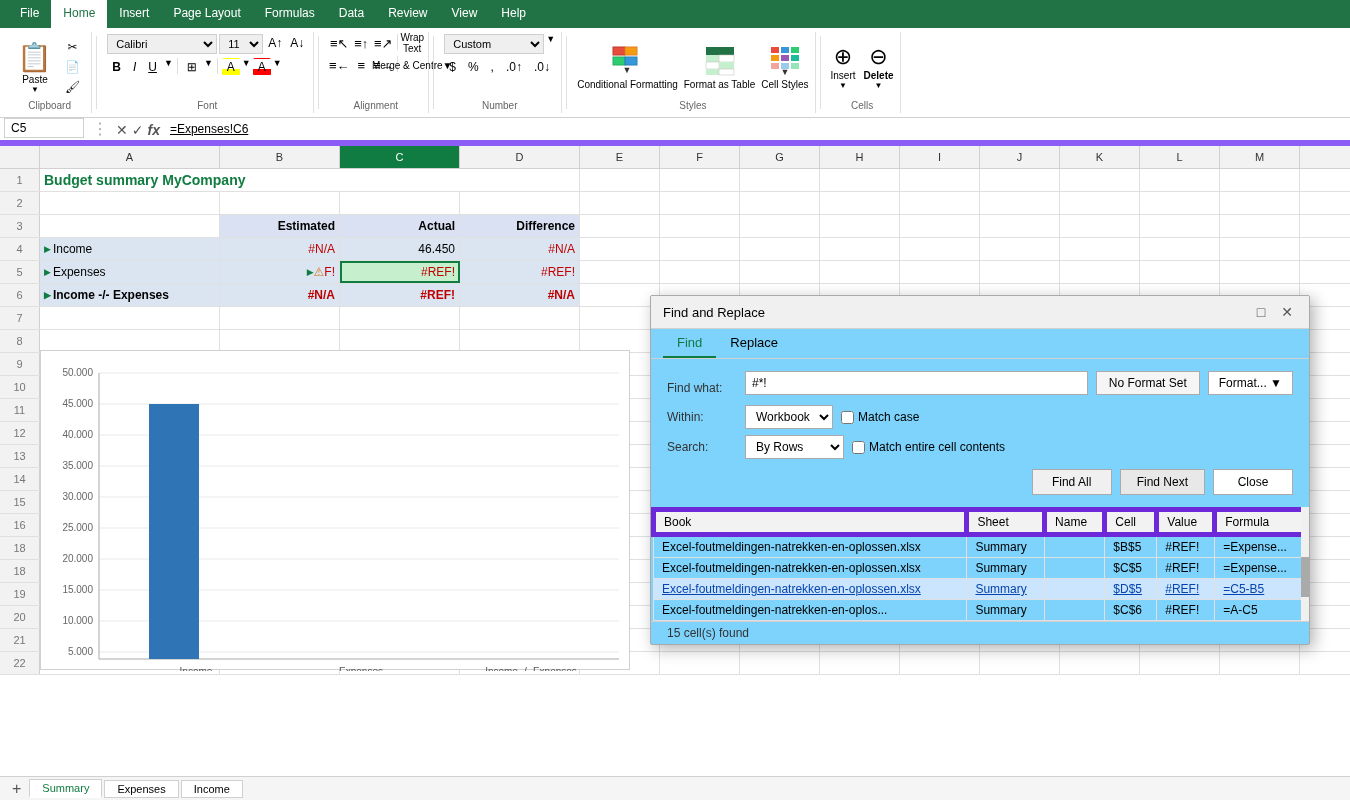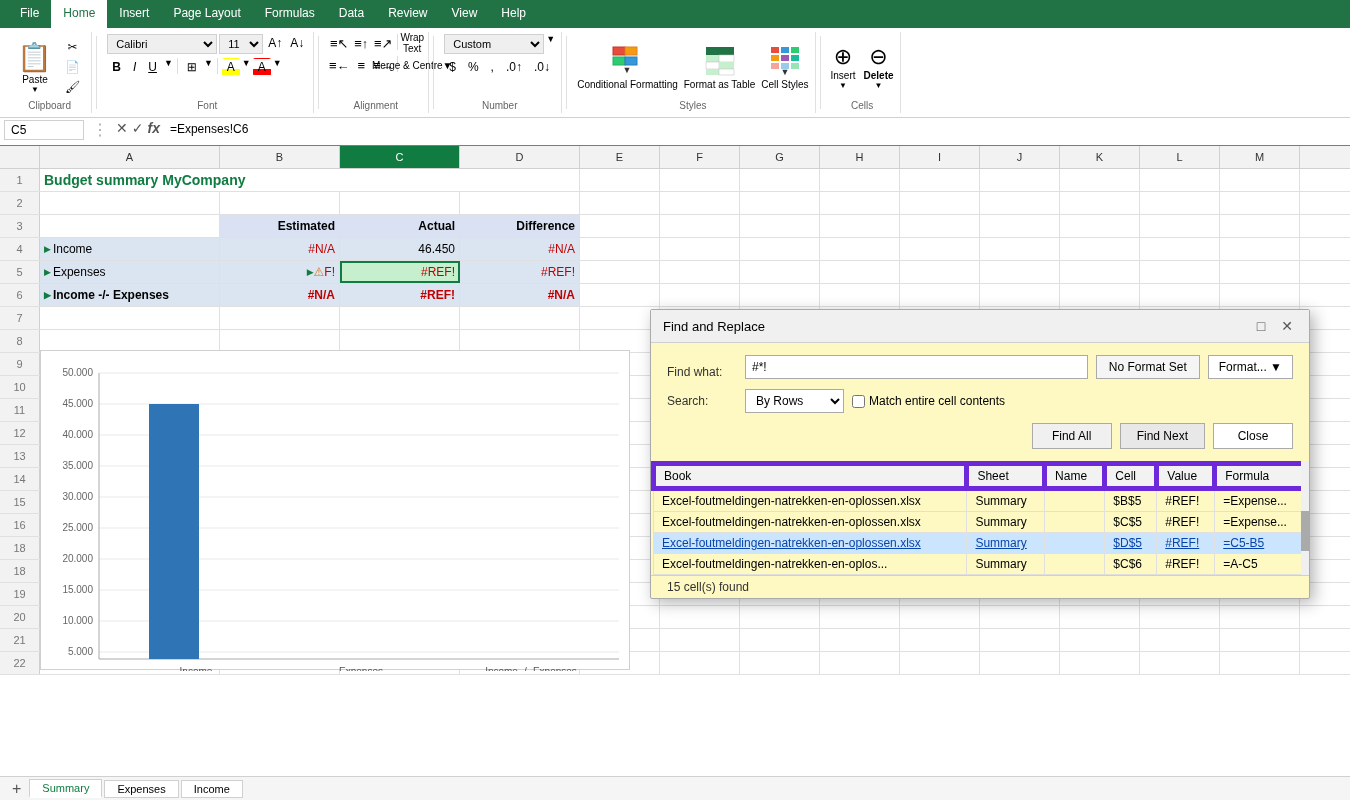--- a/index.html
+++ b/index.html
@@ -9,24 +9,24 @@
     .ribbon { background: #217346; color: white; }
     .ribbon-tabs { display: flex; background: #217346; padding: 0 8px; }
     .ribbon-tab { padding: 6px 12px; font-size: 12px; cursor: pointer; color: white; border-bottom: 2px solid transparent; }
     .ribbon-tab.active { background: white; color: #217346; border-bottom: 2px solid white; }
     .ribbon-content { background: white; border-bottom: 1px solid #d0d0d0; padding: 4px 8px; display: flex; align-items: stretch; gap: 2px; min-height: 90px; }
     .ribbon-group { display: flex; flex-direction: column; align-items: center; padding: 2px 6px; border-right: 1px solid #e0e0e0; min-width: 60px; }
     .ribbon-group-content { display: flex; align-items: center; gap: 2px; flex: 1; }
     .ribbon-separator { width: 1px; background: #e0e0e0; margin: 4px 2px; align-self: stretch; }
 
     
-    .formula-bar { display: flex; align-items: flex-start; border-bottom: 1px solid #8b5cf6; padding: 2px 4px; background: white; height: 28px; }
+    .formula-bar { display: flex; align-items: flex-end; border-bottom: 6px solid #8b5cf6; padding: 2px 4px; background: white; height: 28px; }
     .cell-ref { width: 80px; border: 1px solid #d0d0d0; padding: 2px 6px; font-size: 12px; margin-right: 4px; }
     .formula-icons { display: flex; gap: 4px; padding: 0 4px; color: #555; font-size: 14px; }
-    .formula-input { flex: 1; border: none; outline: none; font-size: 12px; padding: 2px 6px; }
+    .formula-input { flex: 1; border: none; outline: none; font-size: 12px; padding: 2px 6px; text-decoration: underline; }
 
     
     .col-headers { display: flex; background: #f2f2f2; border-bottom: 1px solid #d0d0d0; }
     .row-num-header { width: 40px; min-width: 40px; border-right: 1px solid #d0d0d0; }
     .col-header { display: flex; align-items: center; justify-content: center; font-size: 11px; color: #333; border-right: 1px solid #d0d0d0; height: 22px; }
     .col-header.active { background: #107c41; color: white; }
 
     
     .spreadsheet-container { display: flex; overflow: hidden; }
     .spreadsheet { flex: 1; overflow: hidden; }
@@ -49,21 +49,21 @@
     .w-g { width: 80px; min-width: 80px; }
     .w-h { width: 80px; min-width: 80px; }
     .w-i { width: 80px; min-width: 80px; }
     .w-j { width: 80px; min-width: 80px; }
     .w-k { width: 80px; min-width: 80px; }
     .w-l { width: 80px; min-width: 80px; }
     .w-m { width: 80px; min-width: 80px; }
 
     
     .dialog-overlay { position: fixed; top: 0; left: 0; right: 0; bottom: 0; pointer-events: none; z-index: 100; }
-    .dialog { position: absolute; top: 309px; left: 650px; width: 660px; background: #fef9c3; border: 1px solid #aaa; box-shadow: 4px 4px 16px rgba(0,0,0,0.3); pointer-events: all; border-radius: 2px; }
+    .dialog { position: absolute; top: 295px; left: 650px; width: 660px; background: #7dd3fc; border: 1px solid #aaa; box-shadow: 4px 4px 16px rgba(0,0,0,0.3); pointer-events: all; border-radius: 2px; }
     .dialog-title-bar { background: #f0f0f0; padding: 6px 12px; display: flex; justify-content: space-between; align-items: center; border-bottom: 1px solid #d0d0d0; }
     .dialog-title { font-size: 13px; font-weight: 500; }
     .dialog-controls { display: flex; gap: 6px; }
     .dialog-ctrl-btn { width: 20px; height: 20px; display: flex; align-items: center; justify-content: center; cursor: pointer; font-size: 14px; color: #555; border: none; background: none; }
     .dialog-tabs { display: flex; border-bottom: 1px solid #d0d0d0; padding: 0 12px; }
     .dialog-tab { padding: 6px 14px; cursor: pointer; font-size: 13px; border-bottom: 2px solid transparent; }
     .dialog-tab.active { border-bottom: 2px solid #107c41; color: #107c41; }
     .dialog-body { padding: 12px 16px; }
     .dialog-row { display: flex; align-items: flex-end; margin-bottom: 10px; gap: 8px; }
     .dialog-label { width: 70px; font-size: 12px; color: #333; }
@@ -741,33 +741,48 @@
 <div class="dialog-overlay">
   <div class="dialog">
     <div class="dialog-title-bar">
       <span class="dialog-title">Find and Replace</span>
       <div class="dialog-controls">
         <button class="dialog-ctrl-btn">□</button>
         <button class="dialog-ctrl-btn">✕</button>
       </div>
     </div>
 
+    <div class="dialog-tabs">
+      <div class="dialog-tab active">Find</div>
+      <div class="dialog-tab">Replace</div>
+    </div>
 
     <div class="dialog-body">
 
       <div class="dialog-row">
         <span class="dialog-label">Find what:</span>
         <input class="dialog-input" value="#*!" style="">
         <button class="no-format">No Format Set</button>
         <button class="format-btn">
           <span>Format...</span> ▼
         </button>
       </div>
 
       <div class="dialog-options">
+        <div class="dialog-option-row">
+          <span class="dialog-label">Within:</span>
+          <select class="dialog-select">
+            <option>Sheet</option>
+            <option selected="">Workbook</option>
+          </select>
+          <label class="checkbox-label">
+            <input type="checkbox" style="">
+            <span>Match case</span>
+          </label>
+        </div>
         <div class="dialog-option-row">
           <span class="dialog-label">Search:</span>
           <select class="dialog-select">
             <option selected="">By Rows</option>
             <option>By Columns</option>
           </select>
           <label class="checkbox-label">
             <input type="checkbox" style="">
             <span>Match entire cell contents</span>
           </label>

